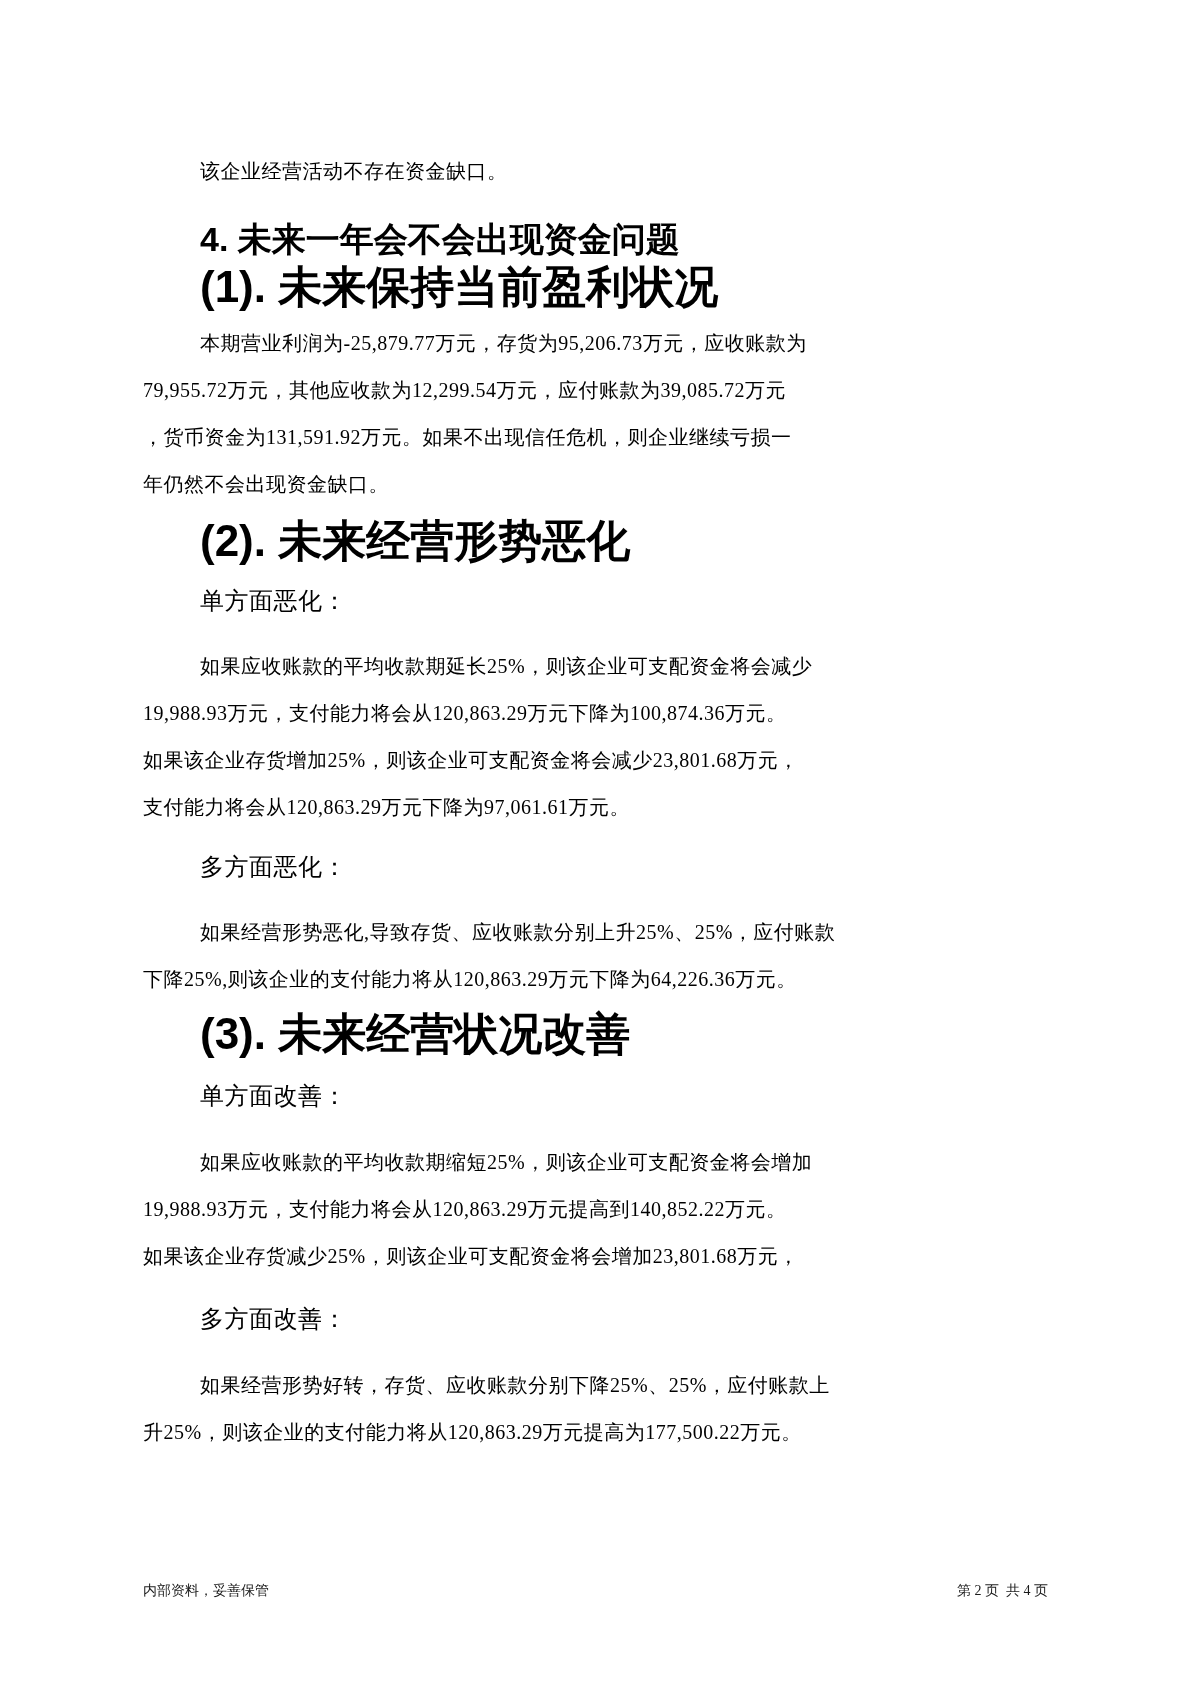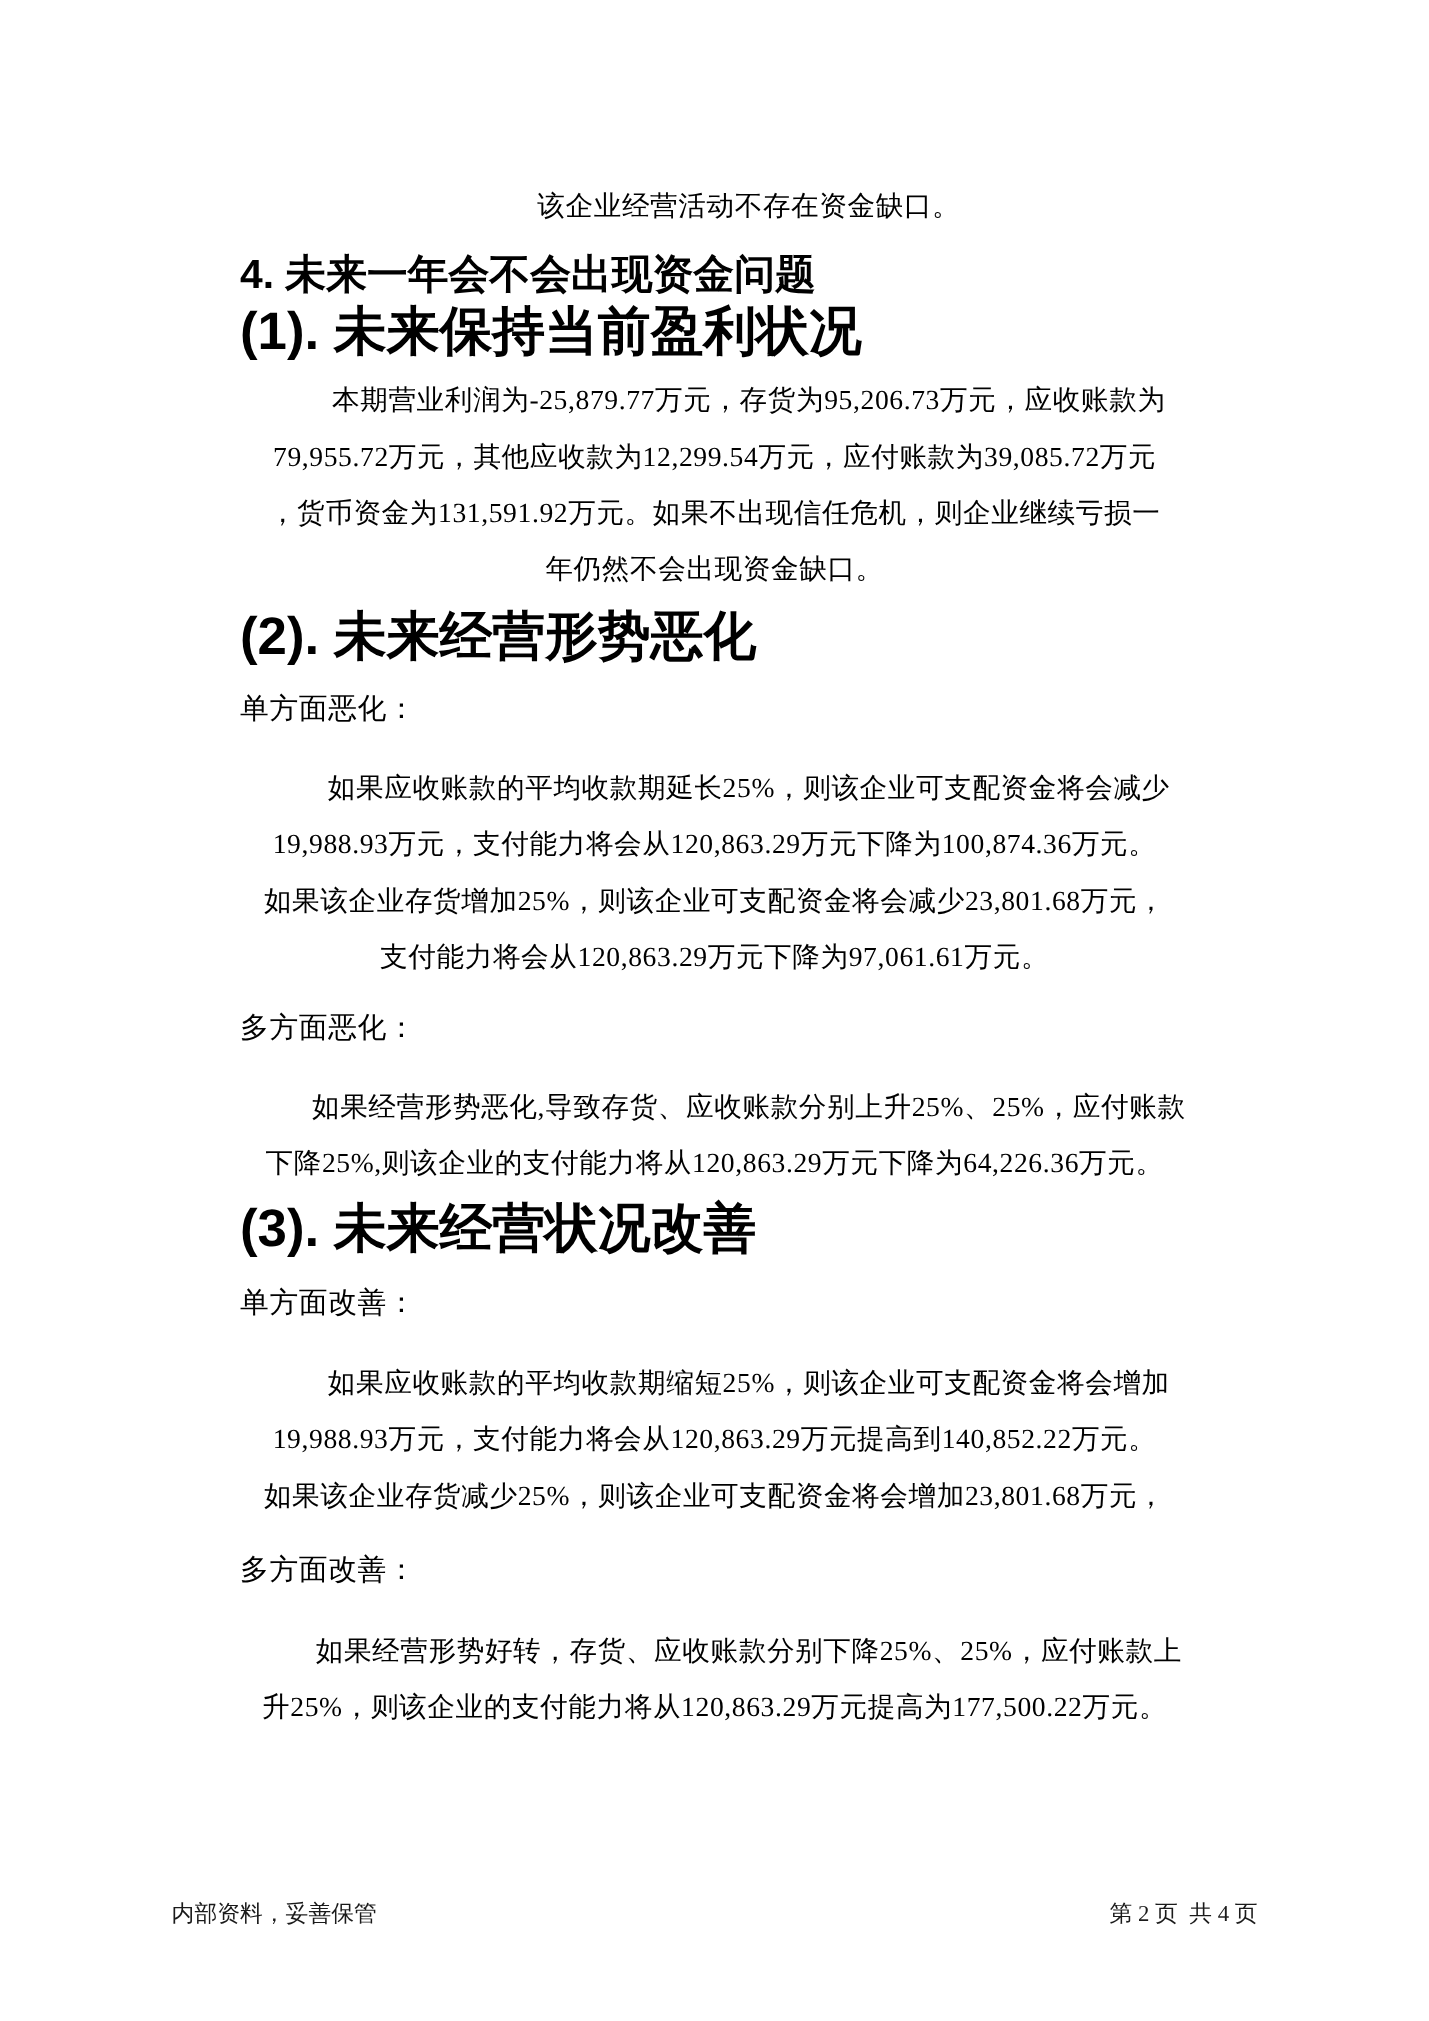--- a/index.html
+++ b/index.html
@@ -8,25 +8,24 @@
     background: #ffffff;
     position: relative;
     font-family: "Liberation Serif", "DejaVu Serif", serif;
     color: #000000;
     overflow: hidden;
   }
   .page { position: absolute; inset: 0; background: #ffffff; }
   .content { position: absolute; left: 143px; top: 0; width: 905px; }
 
   .body-para .line {
-    font-size: 23px;
+    font-size: 20px;
     line-height: 47px;
     white-space: pre;
     letter-spacing: 0.5px;
-    text-align: center;
   }
   .body-para .line.indent { text-indent: 57px; }
 
   .label {
     font-size: 24px;
     line-height: 47px;
     padding-left: 57px;
     white-space: pre;
     letter-spacing: 0.5px;
   }
@@ -35,41 +34,41 @@
     font-family: "Liberation Sans", "DejaVu Sans", sans-serif;
     font-weight: bold;
     padding-left: 57px;
     white-space: pre;
   }
   .heading1 { font-size: 34px; line-height: 48px; }
   .heading2 { font-size: 44px; line-height: 48px; }
 
   
   .content > :nth-child(1)  { margin-top: 148px; }
-  .content > :nth-child(2)  { margin-top: 10px; }
+  .content > :nth-child(2)  { margin-top: 20px; }
   .content > :nth-child(3)  { margin-top: 0px; }
   .content > :nth-child(4)  { margin-top: 9px; }
   .content > :nth-child(5)  { margin-top: 9px; }
   .content > :nth-child(6)  { margin-top: 13px; }
   .content > :nth-child(7)  { margin-top: 18px; }
   .content > :nth-child(8)  { margin-top: 13px; }
   .content > :nth-child(9)  { margin-top: 18px; }
   .content > :nth-child(10) { margin-top: 7px; }
   .content > :nth-child(11) { margin-top: 15px; }
   .content > :nth-child(12) { margin-top: 19px; }
   .content > :nth-child(13) { margin-top: 16px; }
   .content > :nth-child(14) { margin-top: 19px; }
 
   .footer {
     position: absolute;
     left: 143px; right: 143px; top: 1582px;
     display: flex;
     justify-content: space-between;
     align-items: baseline;
-    font-size: 19px;
+    font-size: 14px;
     color: #1a1a1a;
   }
   .footer span { white-space: pre; }
 </style>
 </head>
 <body>
 
 <div class="page">
   <div class="content">
       <div class="body-para">

